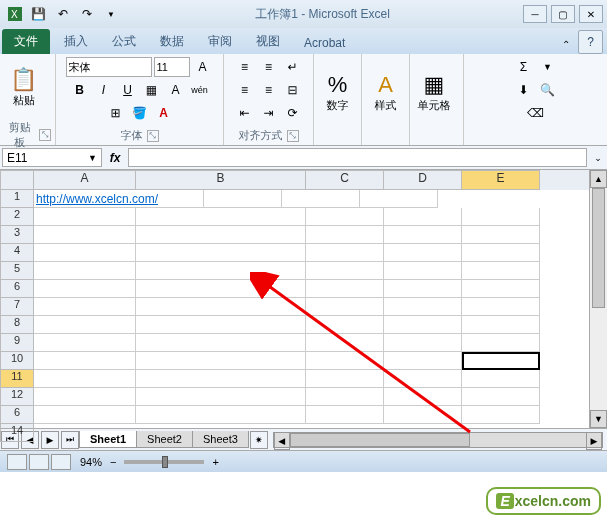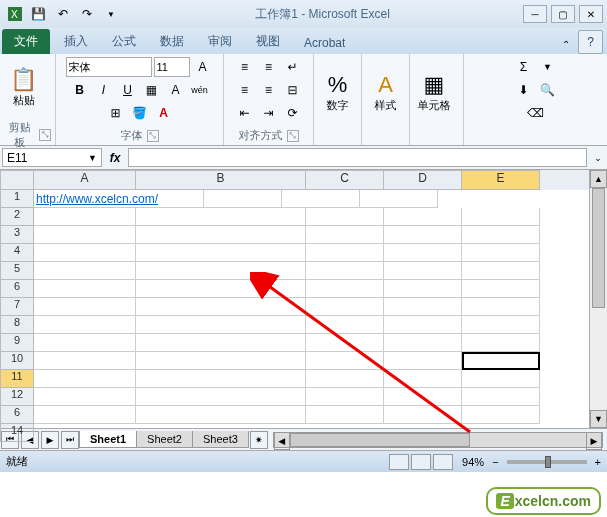--- a/index.html
+++ b/index.html
@@ -376,21 +376,20 @@
   <div class="sheet-tab">Sheet3</div>
   <div class="nav-btn">✷</div>
   <div class="hscroll">
     <div class="nav-btn" style="position:absolute;left:-1px;top:-1px;bottom:-1px;width:16px">◀</div>
     <div class="hthumb" style="left:16px"></div>
     <div class="nav-btn" style="position:absolute;right:-1px;top:-1px;bottom:-1px;width:16px">▶</div>
   </div>
 </div>
 
 <div class="statusbar">
-  <div class="ready">就绪</div>
   <div class="view-btn"></div>
   <div class="view-btn"></div>
   <div class="view-btn"></div>
   <div class="zoom">94%</div>
   <div style="cursor:pointer">−</div>
   <div class="slider">
       <div class="slider-thumb"></div>
     </div>
   <div style="cursor:pointer">+</div>
 </div>

